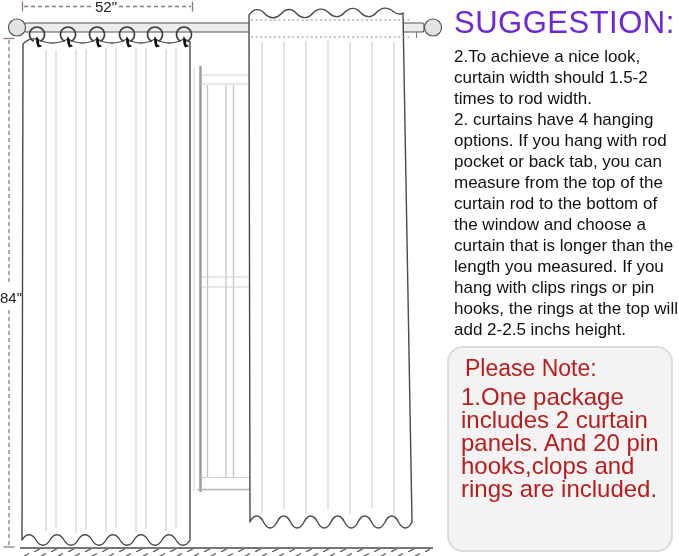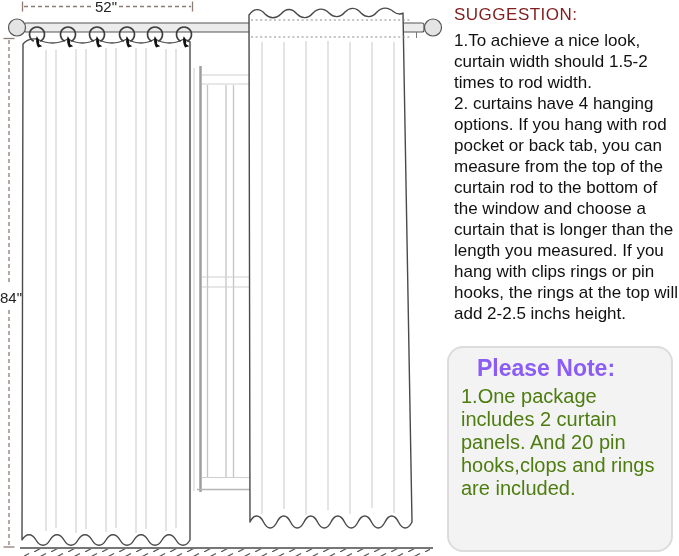--- a/index.html
+++ b/index.html
@@ -4,30 +4,30 @@
 <style>
   html,body{margin:0;padding:0;background:#fff;}
   .canvas{
     position:relative;width:679px;height:556px;background:#ffffff;
     font-family:"Liberation Sans",sans-serif;color:#141414;overflow:hidden;
   }
   .illustration{position:absolute;left:0;top:0;}
   svg text{font-family:"Liberation Sans",sans-serif;fill:#222;}
   .suggestion{position:absolute;left:454px;top:5px;width:226px;}
   .suggestion h1{
-    font-size:17px;font-weight:400;margin:0 0 5px 0;letter-spacing:0.5px;color:#7f1d1d;
+    font-size:31px;font-weight:400;margin:0 0 5px 0;letter-spacing:0.5px;color:#6d28d9;
   }
   .suggestion p{font-size:17px;line-height:21px;margin:0;color:#111;}
   .note-box{
     position:absolute;left:447px;top:346px;width:226px;height:206px;
     box-sizing:border-box;background:#f3f3f3;border:2px solid #dcdcdc;
     border-radius:16px;padding:7px 8px 6px 12px;
   }
-  .note-box h2{font-size:23px;font-weight:700;margin:0 0 3px 16px;color:#8b5cf6;}
-  .note-box p{font-size:20px;line-height:23px;margin:0;color:#4d7c0f;}
+  .note-box h2{font-size:23px;font-weight:400;margin:0 0 3px 4px;color:#b91c1c;}
+  .note-box p{font-size:24px;line-height:23px;margin:0;color:#b91c1c;}
 </style>
 </head>
 <body>
 
 <div class="canvas">
 
   <svg class="illustration" width="450" height="556" viewBox="0 0 450 556">
     <defs>
       <pattern id="hatch" patternUnits="userSpaceOnUse" width="17" height="8">
         <path d="M0,8 L12,1.5" stroke="#555" stroke-width="1.2" fill="none"></path>
@@ -144,21 +144,21 @@
       <line x1="3.5" y1="38.5" x2="14.5" y2="38.5"></line>
       <line x1="9" y1="40" x2="9" y2="284" stroke-dasharray="4 3"></line>
       <text x="0" y="303" font-size="15" stroke="none">84"</text>
       <line x1="9" y1="310" x2="9" y2="546" stroke-dasharray="4 3"></line>
       <line x1="3.5" y1="547" x2="14.5" y2="547"></line>
     </g>
   </svg>
 
   <div class="suggestion">
     <h1>SUGGESTION:</h1>
-    <p>1.To achieve a nice look, curtain width should 1.5-2 times to rod width.</p>
+    <p>2.To achieve a nice look, curtain width should 1.5-2 times to rod width.</p>
     <p>2. curtains have 4 hanging options. If you hang with rod pocket or back tab, you can measure from the top of the curtain rod to the bottom of the window and choose a curtain that is longer than the length you measured. If you hang with clips rings or pin hooks, the rings at the top will add 2-2.5 inchs height.</p>
   </div>
 
   <div class="note-box">
     <h2>Please Note:</h2>
     <p>1.One package includes 2 curtain panels. And 20 pin hooks,clops and rings are included.</p>
   </div>
 
 </div>
 

